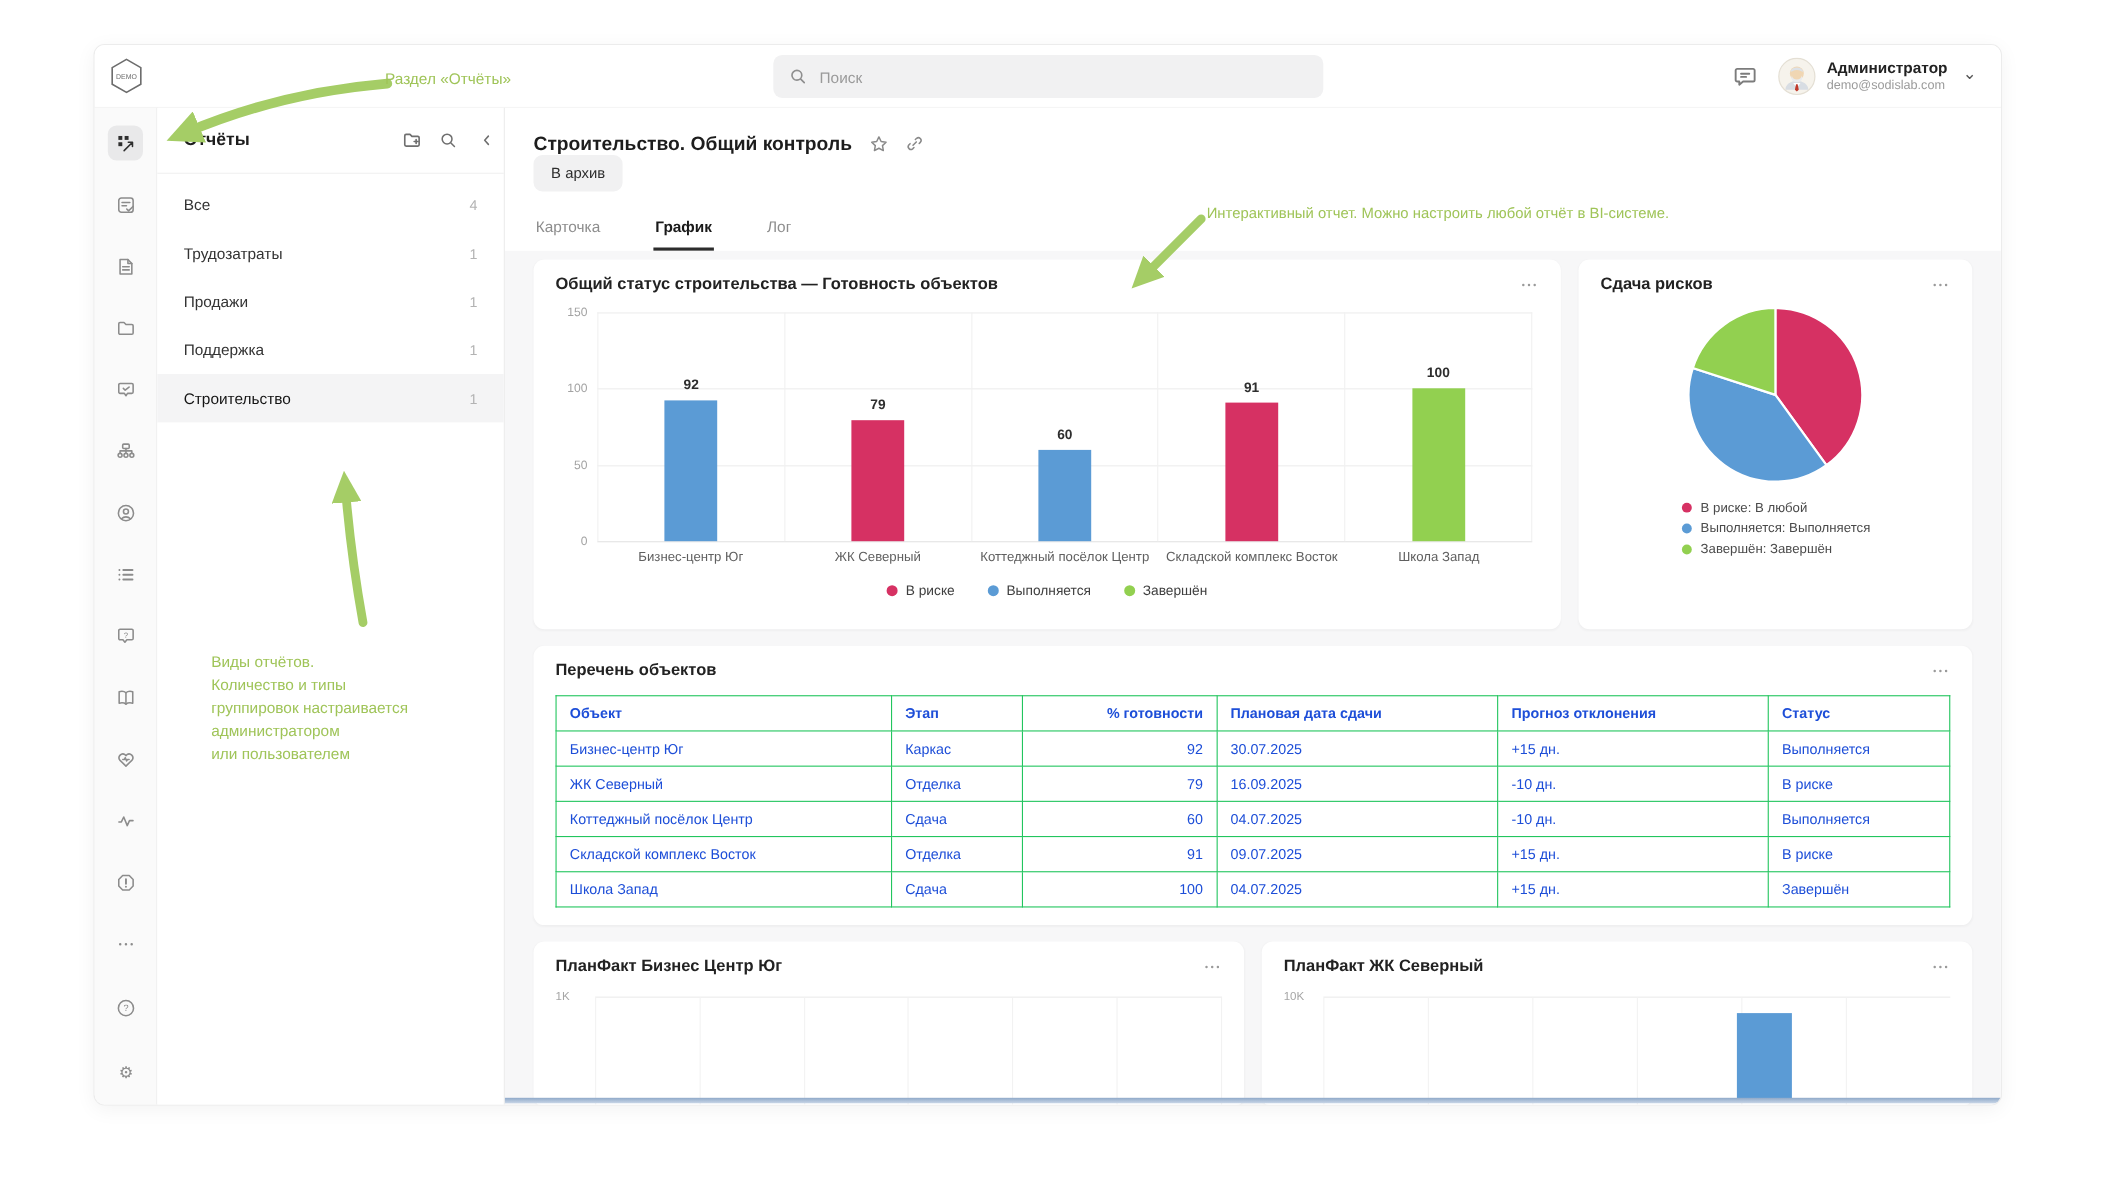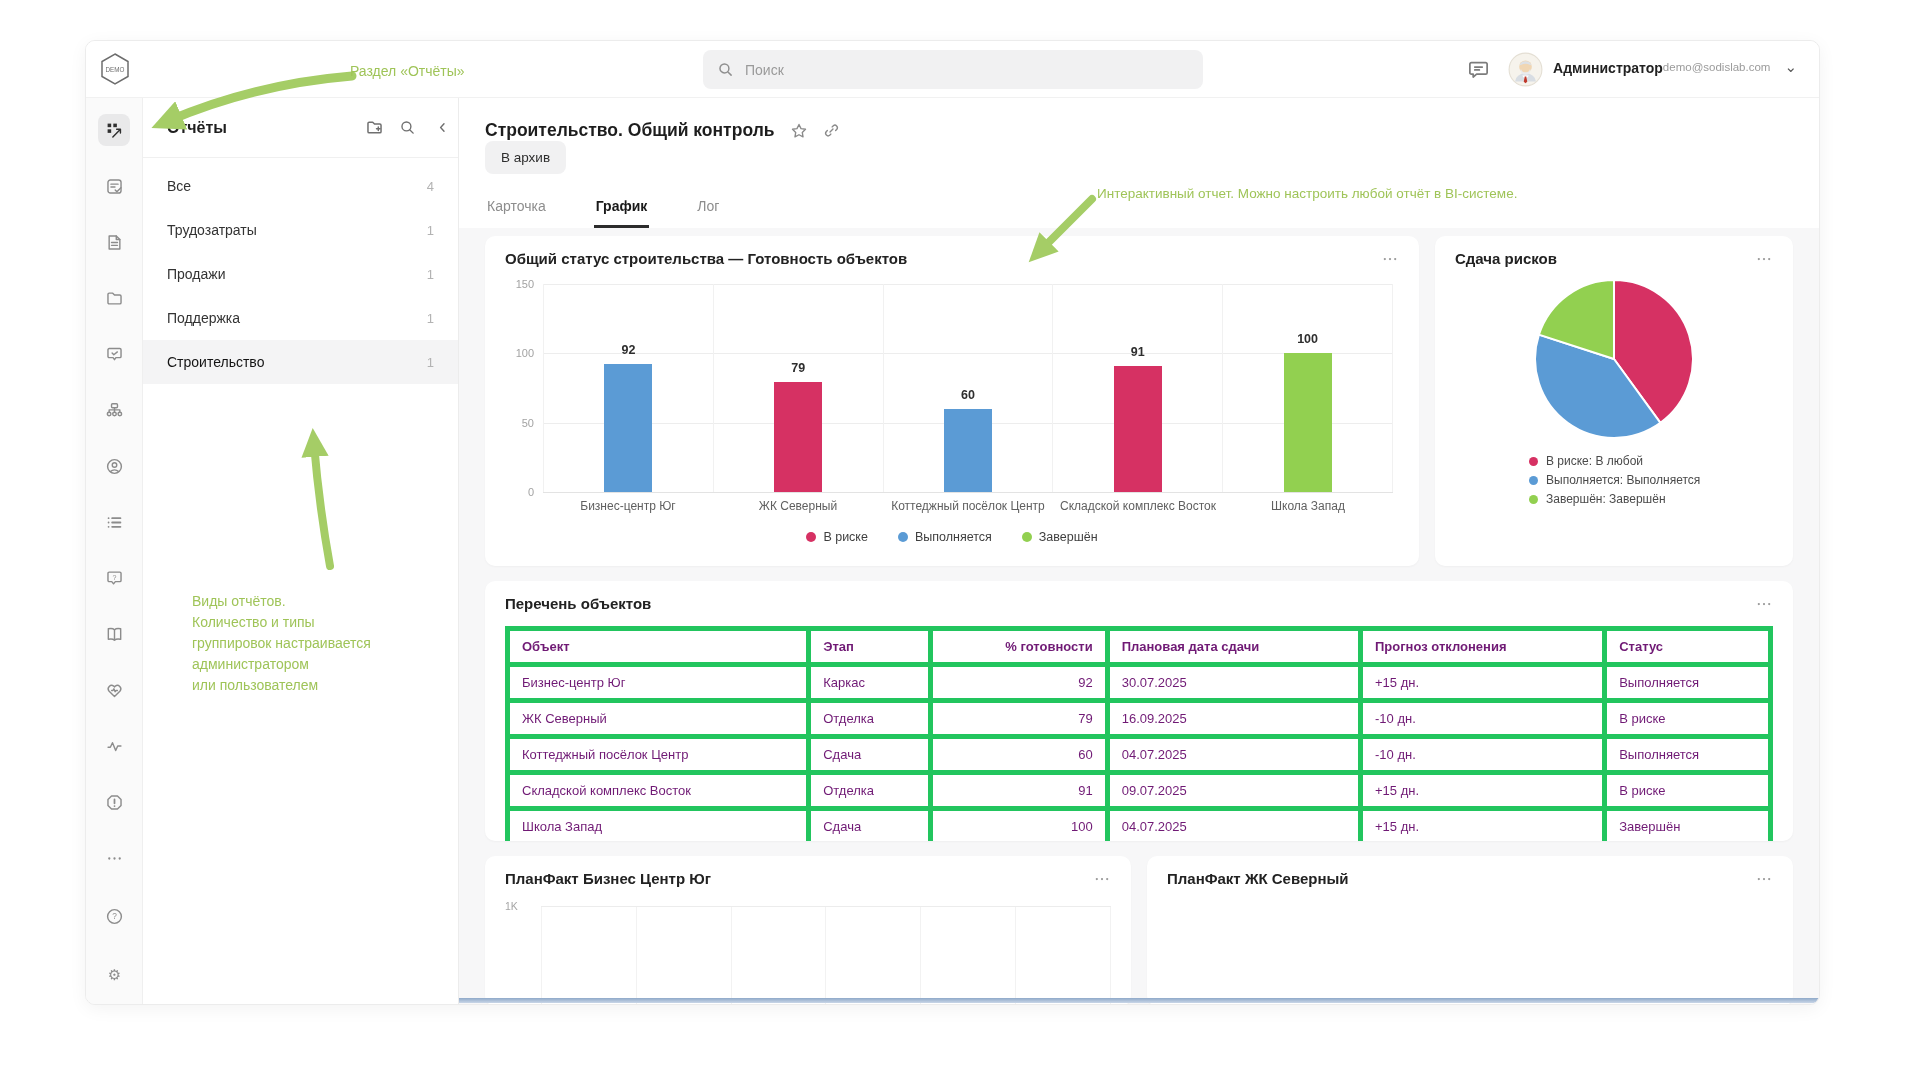--- a/index.html
+++ b/index.html
@@ -17,21 +17,21 @@
   .app-header{height:56px;display:flex;align-items:center;position:relative;background:#fff;}
   .logo-box{width:58px;display:flex;justify-content:center;align-items:center;}
   .search{position:absolute;left:617px;top:9px;width:500px;height:39px;background:#f1f1f2;border-radius:8px;
     display:flex;align-items:center;gap:9px;padding:0 14px;color:#8f8f8f;}
   .search svg{flex:0 0 auto;}
   .search input{border:none;outline:none;background:transparent;font:14px "Liberation Sans",sans-serif;color:#444;width:100%;}
   .search input::placeholder{color:#9a9a9a;}
   .hdr-right{margin-left:auto;display:flex;align-items:center;gap:18px;padding-right:22px;}
   .chat-ic{color:#7c7c7c;display:flex;}
   .user-block{display:flex;align-items:center;gap:10px;}
-  .user-meta{display:flex;line-height:1.25;}
+  .user-meta{display:flex;flex-direction:column;line-height:1.25;}
   .user-name{font-size:14px;font-weight:bold;color:#222;}
   .user-email{font-size:11.5px;color:#9b9b9b;}
   .chev-down{color:#555;font-size:15px;margin-left:4px;transform:translateY(-2px);}
 
   
   .app-body{display:flex;height:909px;border-top:1px solid #f1f1f1;}
 
   
   .rail{width:57px;background:#fafafa;border-right:1px solid #efefef;display:flex;flex-direction:column;
     align-items:center;padding:16px 0 16px;}
@@ -93,21 +93,21 @@
 
   
   .pie-wrap{display:flex;justify-content:center;margin-top:8px;}
   .pie-legend{margin:12px 0 0 74px;display:flex;flex-direction:column;gap:5px;}
   .pie-legend .lg-item{font-size:12px;color:#4a4a4a;gap:8px;}
   .pie-legend .dot{width:9px;height:9px;}
 
   
   .tbl{width:100%;border-collapse:collapse;margin-top:13px;font-size:13px;}
   .tbl th{font-weight:bold;color:#1f1f1f;text-align:left;}
-  .tbl th,.tbl td{border:5px solid #22c55e;padding:8px 12px;color:#701a75;}
+  .tbl th,.tbl td{border:1px solid #22c55e;padding:8px 12px;color:#1d4ed8;}
   .tbl tr{height:31px;}
   .tbl .r{text-align:right;}
 
   
   .mini-card{flex:1;}
   .mini-plot{position:relative;margin-top:18px;height:110px;}
   .mini-ylab{position:absolute;left:0;top:-6px;font-size:10.5px;color:#a6a6a6;}
   .mini-area{margin-left:36px;height:100%;border-top:1px solid #ececec;display:flex;position:relative;}
   .mini-cell{flex:1;border-left:1px solid #f2f2f2;}
   .mini-cell:last-child{border-right:1px solid #f2f2f2;}
@@ -557,20 +557,32 @@
             </div>
             <div class="card mini-card">
               <div class="card-head">
                 <span class="card-title">ПланФакт ЖК Северный</span>
                 <span class="menu-btn">
                   <svg width="18" height="18" viewBox="0 0 16 16" stroke="currentColor" stroke-width="2" stroke-linecap="round">
                       <path d="M3.4 8 h.01 M8 8 h.01 M12.6 8 h.01"></path>
                     </svg>
                 </span>
               </div>
+              <div class="mini-plot">
+                <span class="mini-ylab">10K</span>
+                <div class="mini-area">
+                    <div class="mini-cell"></div>
+                    <div class="mini-cell"></div>
+                    <div class="mini-cell"></div>
+                    <div class="mini-cell"></div>
+                    <div class="mini-cell"></div>
+                    <div class="mini-cell"></div>
+                    <div class="mini-bar" style="left: 66%; background: rgb(91, 155, 213);"></div>
+                  </div>
+              </div>
             </div>
           </div>
         </div>
 
         <div class="bottom-strip"></div>
       </main>
     </div>
   </div>
 </div>
 

